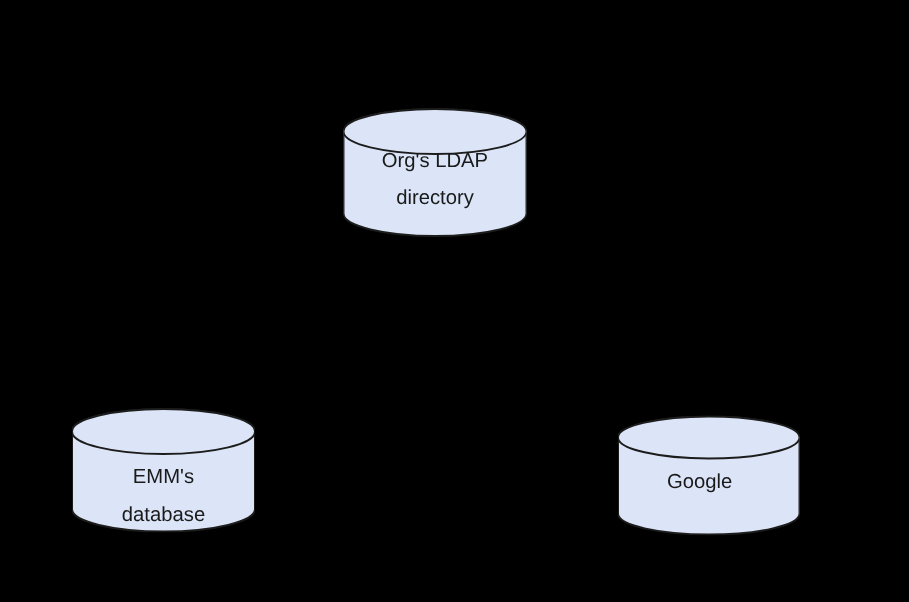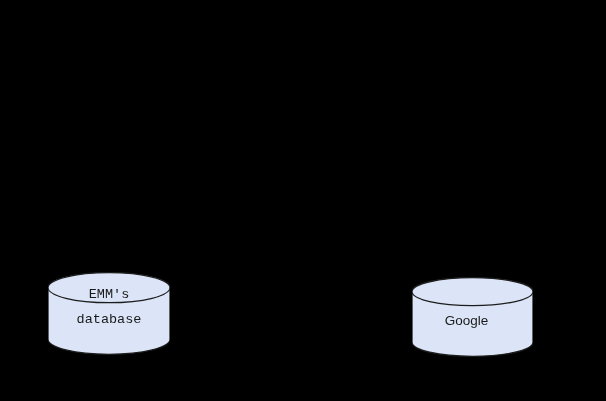--- a/index.html
+++ b/index.html
@@ -39,27 +39,35 @@
     font-family: "Liberation Sans", sans-serif;
     white-space: pre-line;
     pointer-events: none;
   }
 </style>
 </head>
 <body>
 
 <div id="canvas">
 
+  <div class="node" id="node-ldap" style="left: 229px; top: 72px; width: 122px; height: 86px;">
+    <svg id="svg-ldap" width="122" height="86" viewBox="0 0 122 86">
+        <path d="M 0 15.65 L 0 70.35 A 61 15 0 0 0 122 70.35 L 122 15.65 A 61 15 0 0 0 0 15.65 Z" fill="#dbe5f7" stroke="#1c1c1c" stroke-width="1.3" stroke-linejoin="round"></path>
+        <ellipse cx="61" cy="15.65" rx="61" ry="15" fill="#dbe5f7" stroke="#1c1c1c" stroke-width="1.3"></ellipse>
+      </svg>
+    <div class="node-label" id="label-ldap" style="top: 22.125px; height: 50px;">Org's LDAP
+directory</div>
+  </div>
 
   <div class="node" id="node-emm" style="left: 48px; top: 272px; width: 122px; height: 83px;">
     <svg id="svg-emm" width="122" height="83" viewBox="0 0 122 83">
         <path d="M 0 15.65 L 0 67.35 A 61 15 0 0 0 122 67.35 L 122 15.65 A 61 15 0 0 0 0 15.65 Z" fill="#dbe5f7" stroke="#1c1c1c" stroke-width="1.3" stroke-linejoin="round"></path>
         <ellipse cx="61" cy="15.65" rx="61" ry="15" fill="#dbe5f7" stroke="#1c1c1c" stroke-width="1.3"></ellipse>
       </svg>
-    <div class="node-label" id="label-emm" style="top: 10px; height: 50px; font-family: Liberation Mono, monospace;">EMM's
+    <div class="node-label" id="label-emm" style="top: 33px; height: 50px;">EMM's
 database</div>
   </div>
 
   <div class="node" id="node-google" style="left: 412px; top: 277px; width: 109px; height: 80px;">
     <svg id="svg-google" width="121" height="80" viewBox="0 0 121 80">
         <path d="M 0 14.65 L 0 65.35 A 60.5 14 0 0 0 121 65.35 L 121 14.65 A 60.5 14 0 0 0 0 14.65 Z" fill="#dbe5f7" stroke="#1c1c1c" stroke-width="1.3" stroke-linejoin="round"></path>
         <ellipse cx="60.5" cy="14.65" rx="60.5" ry="14" fill="#dbe5f7" stroke="#1c1c1c" stroke-width="1.3"></ellipse>
       </svg>
     <div class="node-label" id="label-google" style="top: 31.35px; height: 25px;">Google</div>
   </div>

